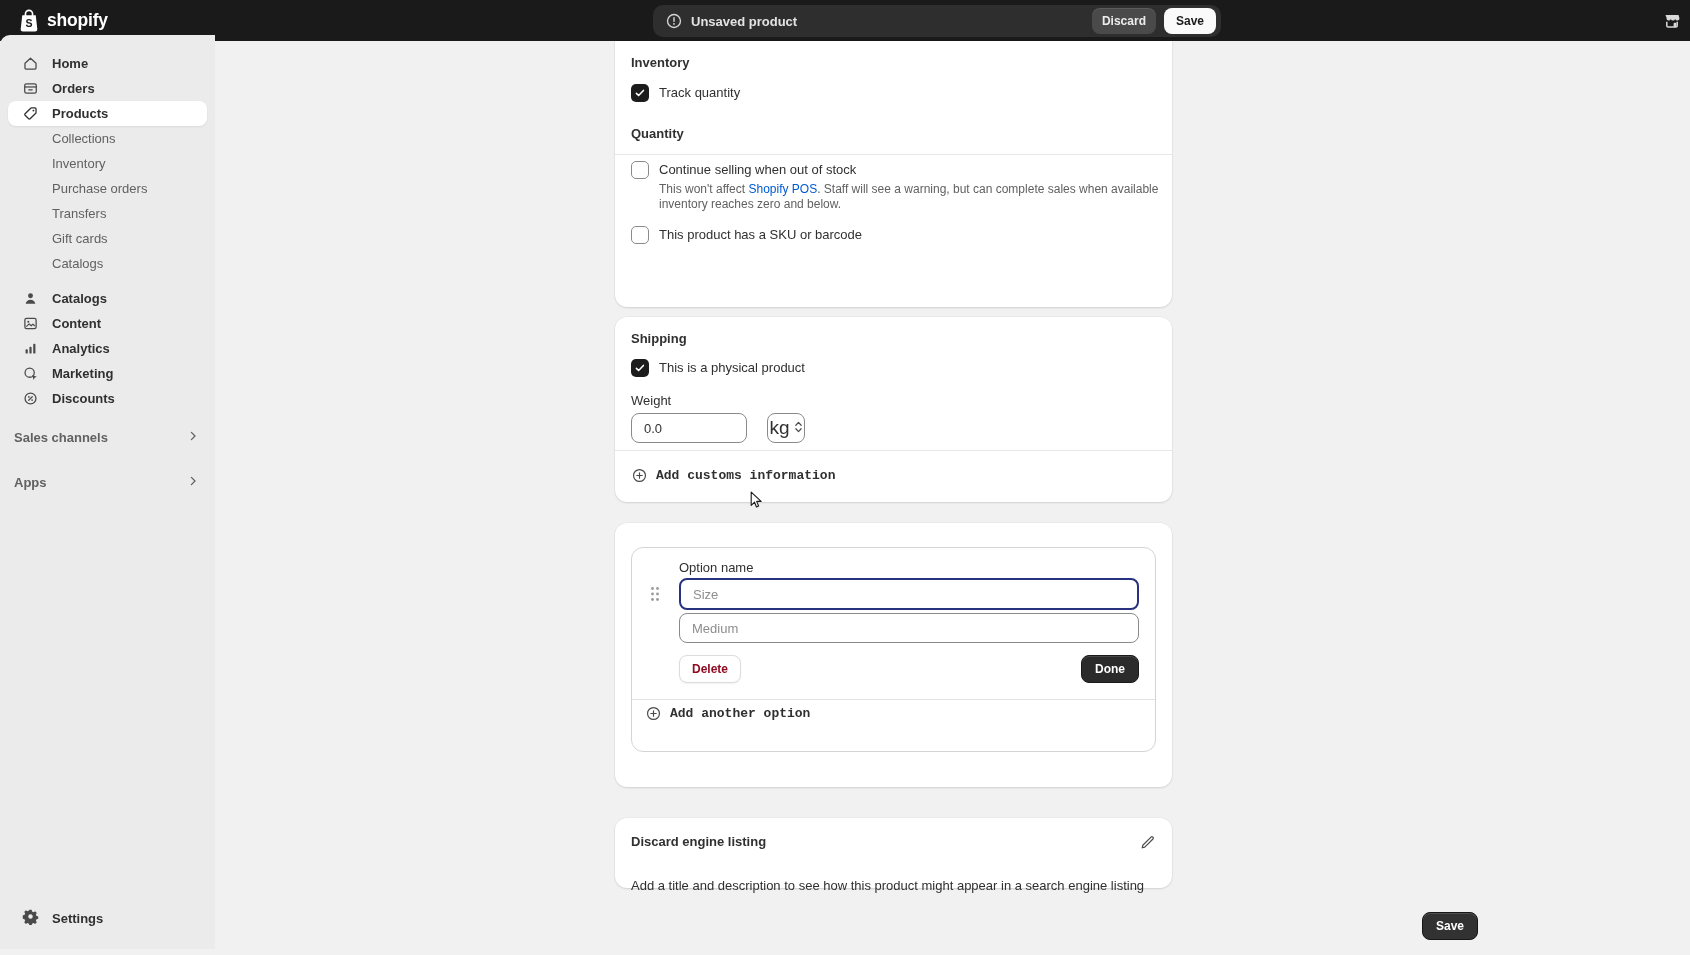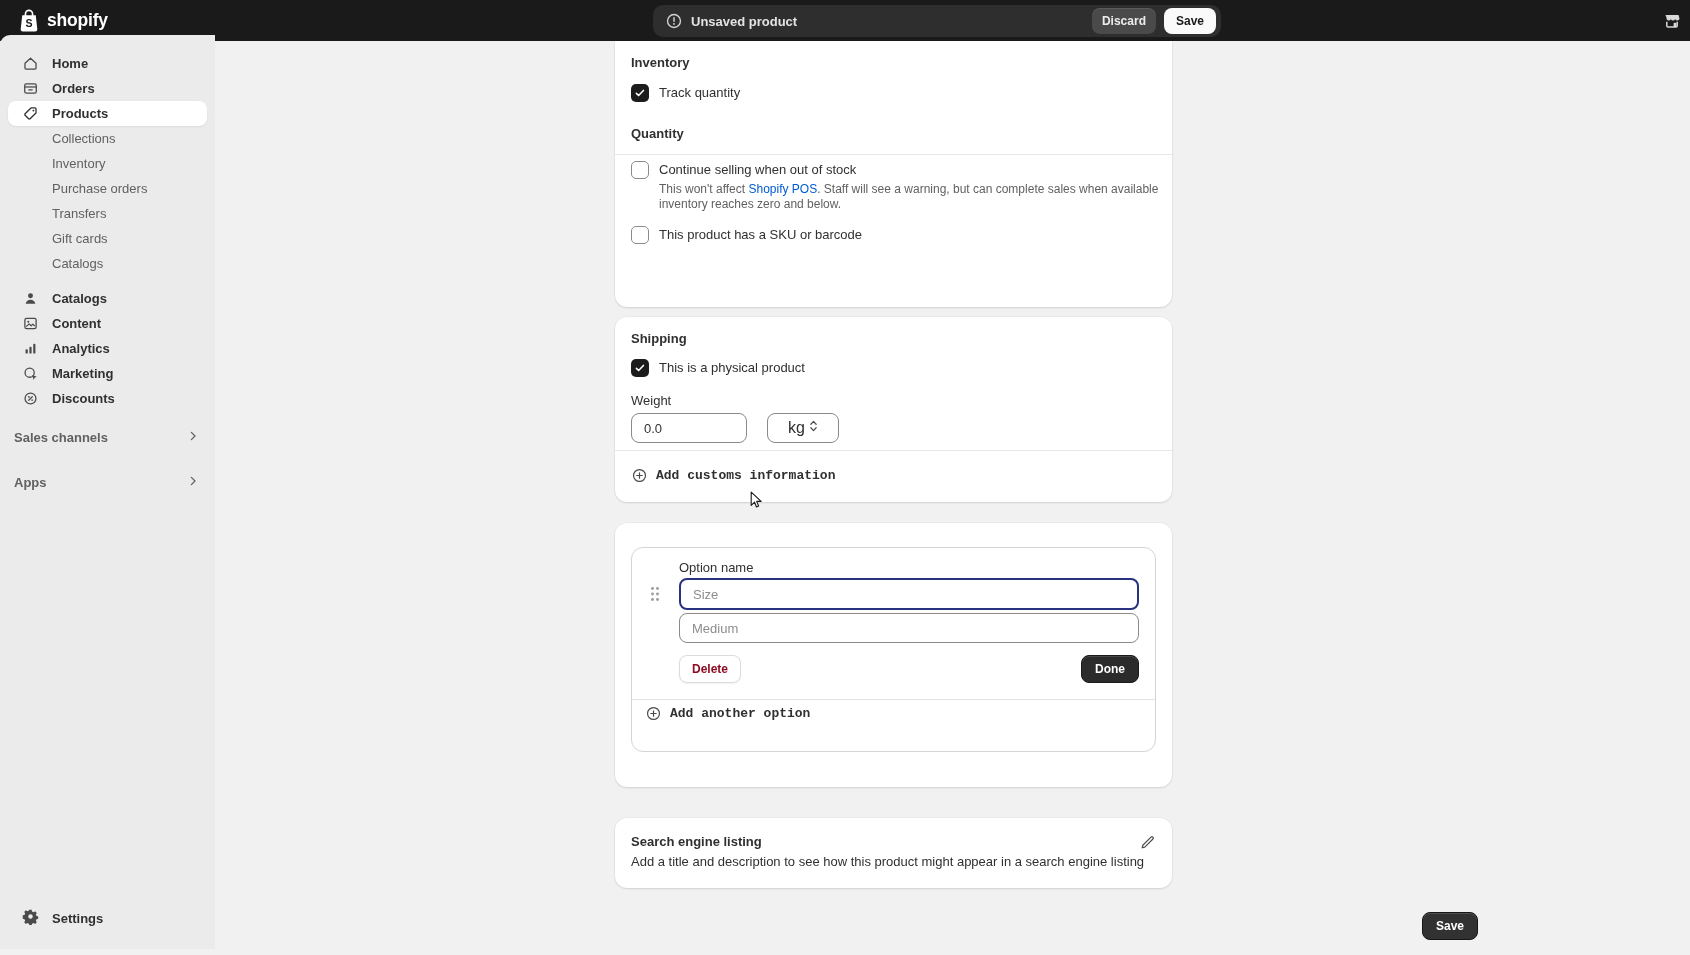--- a/index.html
+++ b/index.html
@@ -66,22 +66,22 @@
   .shop-row .lbl { font-size:13px; color:#303030; }
   .shop-qty { width:112px; margin-left:auto; }
   .mt6 { margin-top:6px; } .mt14 { margin-top:14px; }
 
   
   .card-shipping { top:317px; height:185px; padding:14px 16px 0; }
   .mt16 { margin-top:16px; }
   .field-label { font-size:13px; color:#303030; line-height:16px; }
   .weight-row { margin-top:4px; display:flex; gap:20px; }
   .weight-input { width:116px; }
-  .unit-select { height:30px; width:72px; border:1px solid #8a8a8a; border-radius:8px; display:flex;
-    align-items:center; justify-content:center; gap:4px; font-size:16px; color:#303030; cursor:pointer; background:#fff; }
+  .unit-select { height:30px; width:38px; border:1px solid #8a8a8a; border-radius:8px; display:flex;
+    align-items:center; justify-content:center; gap:4px; font-size:19px; color:#303030; cursor:pointer; background:#fff; }
   .mt7 { margin-top:7px; }
   .add-row { display:flex; align-items:center; gap:8px; font-size:13px; font-weight:700; color:#303030;
     cursor:pointer; background:none; border:none; font-family:Liberation Mono, monospace; }
   .customs-row { height:48px; display:flex; align-items:center; }
 
   
   .card-variants { top:523px; height:264px; padding:14px 16px 19px; }
   .mt10 { margin-top:10px; }
   .option-box { margin-top:10px; height:205px; border:1px solid #d4d4d4; border-radius:12px; position:relative; }
   .option-editor { padding:12px 16px 16px 47px; }
@@ -96,21 +96,21 @@
   .btn-done { height:28px; padding:0 13px; margin-left:auto; background:#2b2b2b; border:1px solid #1a1a1a;
     border-radius:8px; box-shadow:inset 0 1px 0 rgba(255,255,255,.14); color:#fff; font-size:12px;
     font-weight:700; font-family:inherit; cursor:pointer; }
   .opt-divider { height:1px; background:#e3e3e3; }
   .add-another-row { height:26px; display:flex; align-items:center; padding-left:13px; }
 
   
   .card-seo { top:818px; height:70px; padding:16px 16px 0; }
   .seo-head { display:flex; align-items:flex-start; }
   .seo-pencil { margin-left:auto; background:none; border:none; cursor:pointer; padding:0; }
-  .seo-desc { margin-top:0; font-size:13px; color:#303030; line-height:16px; }
+  .seo-desc { margin-top:24px; font-size:13px; color:#303030; line-height:16px; }
 
   
   .page-save { position:absolute; left:1422px; top:912px; height:28px; padding:0 13px; background:#323232;
     border:1px solid #161616; border-radius:8px; box-shadow:inset 0 1px 0 rgba(255,255,255,.15);
     color:#fff; font-size:12px; font-weight:700; font-family:inherit; cursor:pointer; }
   .cursor { position:absolute; left:748px; top:490px; pointer-events:none; }
 </style>
 </head>
 <body>
 
@@ -395,21 +395,21 @@
               </svg>
           </span>
           <span>Add another option</span>
         </button>
       </div>
     </div>
   </section>
 
   <section class="card card-seo">
     <div class="seo-head">
-      <h2>Search engine listing</h2>
+      <h2>Discard engine listing</h2>
       <button class="seo-pencil">
         <svg viewBox="0 0 20 20" width="17" height="17">
             <path d="M3.8 16.2l.7-3 9.6-9.6a1.5 1.5 0 0 1 2.1 0l.2.2a1.5 1.5 0 0 1 0 2.1l-9.6 9.6z" fill="none" stroke="#4a4a4a" stroke-width="1.4" stroke-linejoin="round"></path>
           </svg>
       </button>
     </div>
     <p class="seo-desc">Add a title and description to see how this product might appear in a search engine listing</p>
   </section>
 
   <button class="page-save">Save</button>

